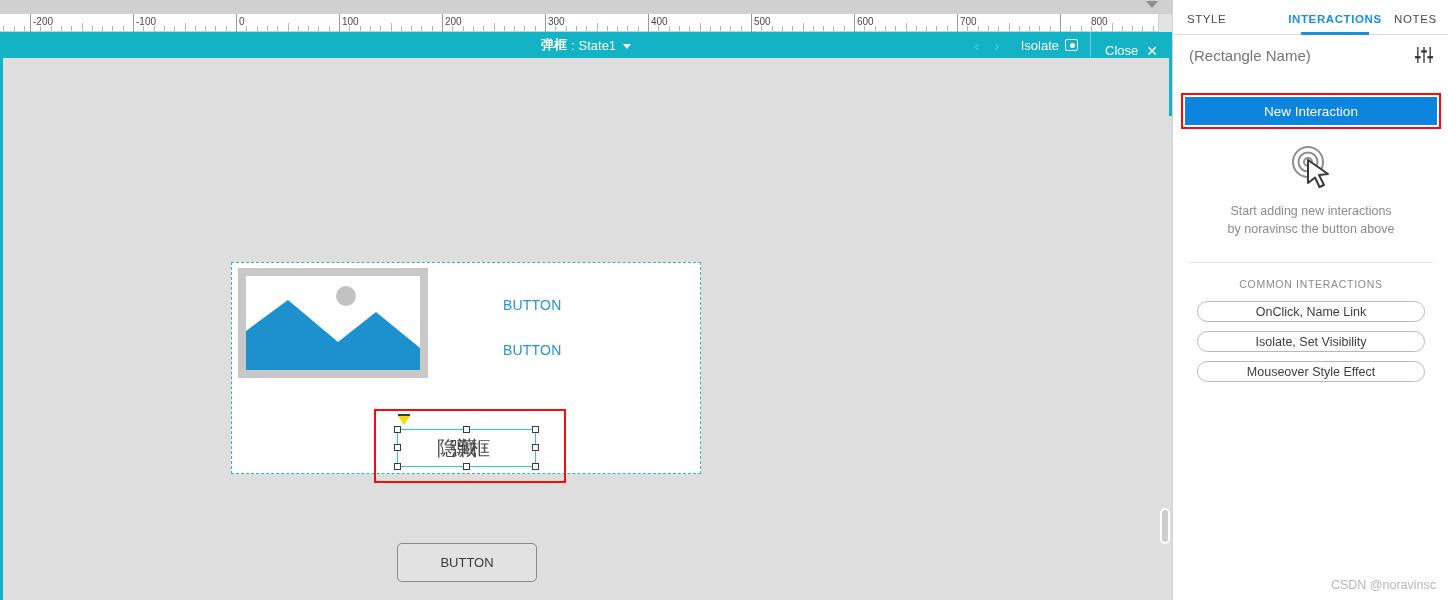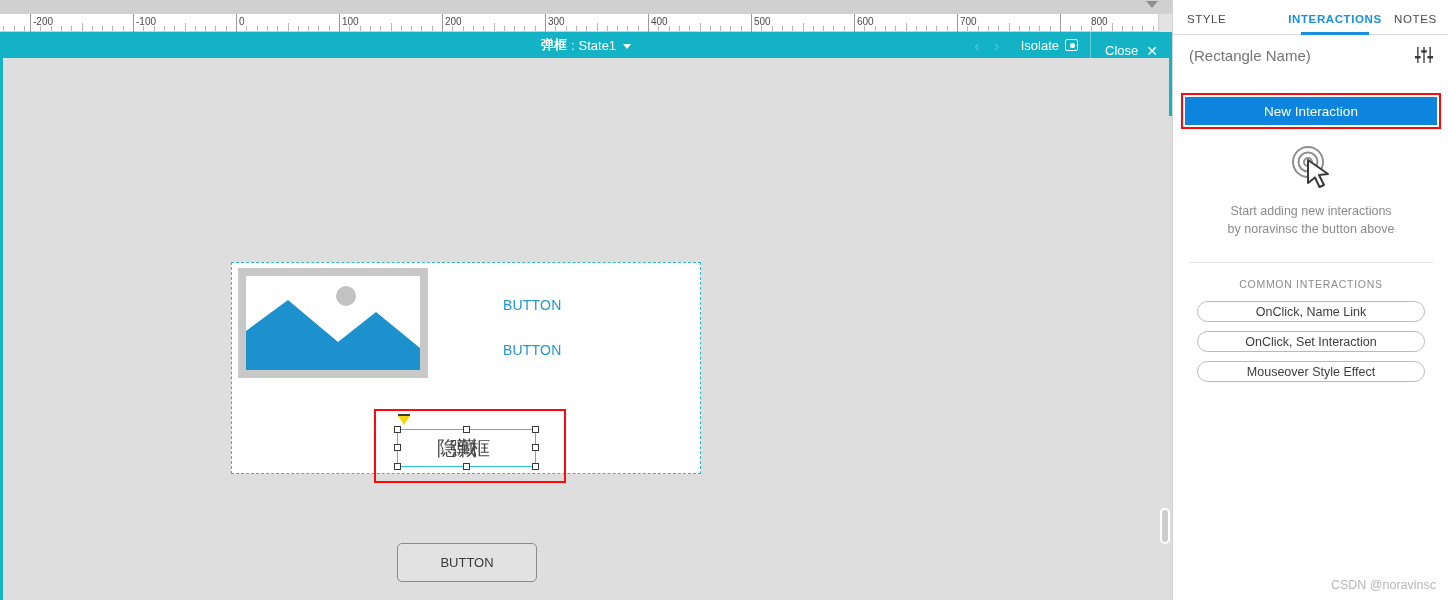--- a/index.html
+++ b/index.html
@@ -590,18 +590,18 @@
         <polygon points="25,20 45,34 36,35 41,45 36.5,47 32,37.5 25,43" fill="#ffffff" stroke="#3a3a3a" stroke-width="2" stroke-linejoin="round"></polygon>
       </svg>
       <div class="empty-line">Start adding new interactions</div>
       <div class="empty-line">by noravinsc the button above</div>
     </div>
 
     <div id="panel-divider"></div>
     <div id="common-title">COMMON INTERACTIONS</div>
 
     <button class="pill-btn" id="pill-0">OnClick, Name Link</button>
-    <button class="pill-btn" id="pill-1">OnClick, Set Interaction</button>
+    <button class="pill-btn" id="pill-1">Isolate, Set Visibility</button>
     <button class="pill-btn" id="pill-2">Mouseover Style Effect</button>
 
     <div id="watermark">CSDN @noravinsc</div>
   </div>
 </div>
 
 </body></html>

